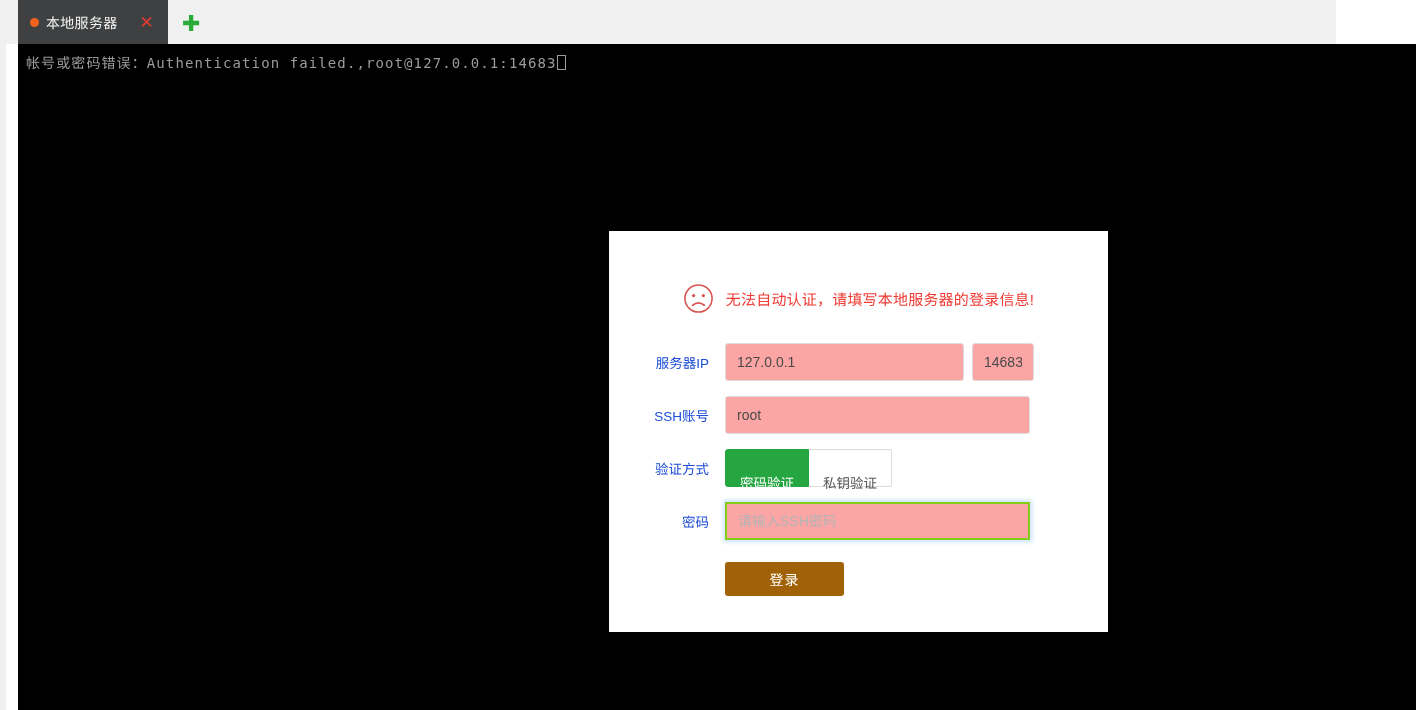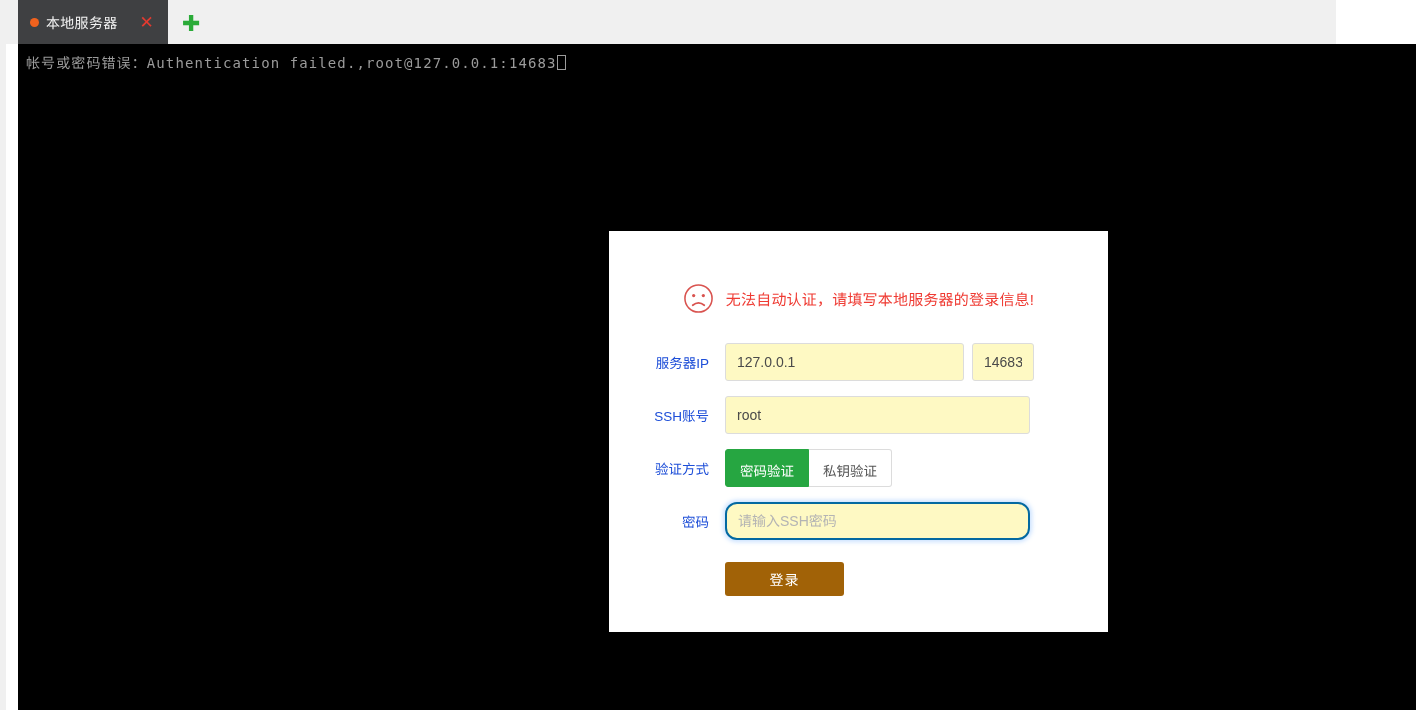--- a/index.html
+++ b/index.html
@@ -170,48 +170,48 @@
     color: #1d4ed8;
     white-space: nowrap;
     flex: 0 0 auto;
   }
   .field {
     font-family: "Liberation Sans", "DejaVu Sans", sans-serif;
     font-size: 14px;
     color: #4a4a4a;
     border: 1px solid #dcdcdc;
     border-radius: 3px;
-    background: #fef9c3;
+    background: #fca5a5;
     height: 38px;
     padding: 0 11px;
     box-sizing: border-box;
     outline: none;
   }
   .field::placeholder { color: #b4b4b4; }
   .field-ip { width: 239px; }
   .field-port { width: 62px; margin-left: 8px; text-align: right; }
   .field-user { width: 305px; }
   .field-pass {
     width: 305px;
-    border: 2px solid #0369a1;
-    border-radius: 12px;
+    border: 2px solid #84cc16;
+    border-radius: 0;
     box-shadow: 0 0 4px 2px rgba(140,190,255,0.45);
   }
 
   .seg-group {
     display: flex;
     height: 38px;
   }
   .seg-btn {
     font-family: "Liberation Sans", "DejaVu Sans", sans-serif;
     font-size: 13.5px;
     border: 1px solid #dcdcdc;
     background: #ffffff;
     color: #555555;
-    padding: 4px 14px;
+    padding: 16px 14px;
     cursor: pointer;
     outline: none;
     line-height: 36px;
     box-sizing: border-box;
     height: 38px;
   }
   .seg-btn.active {
     background: #26a641;
     border-color: #26a641;
     color: #ffffff;

